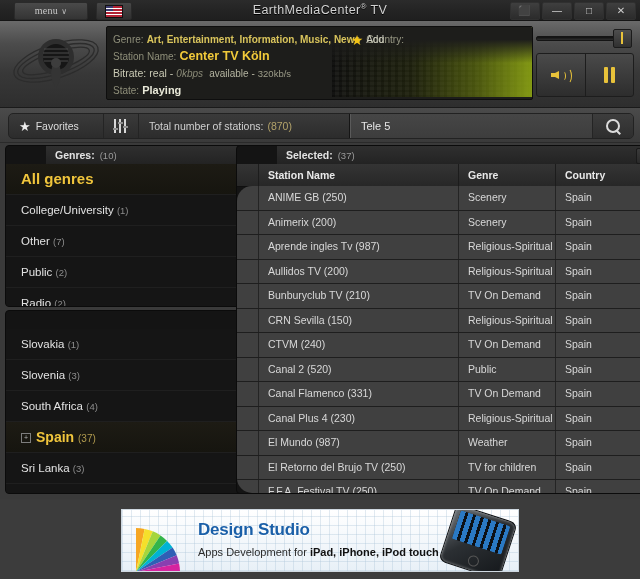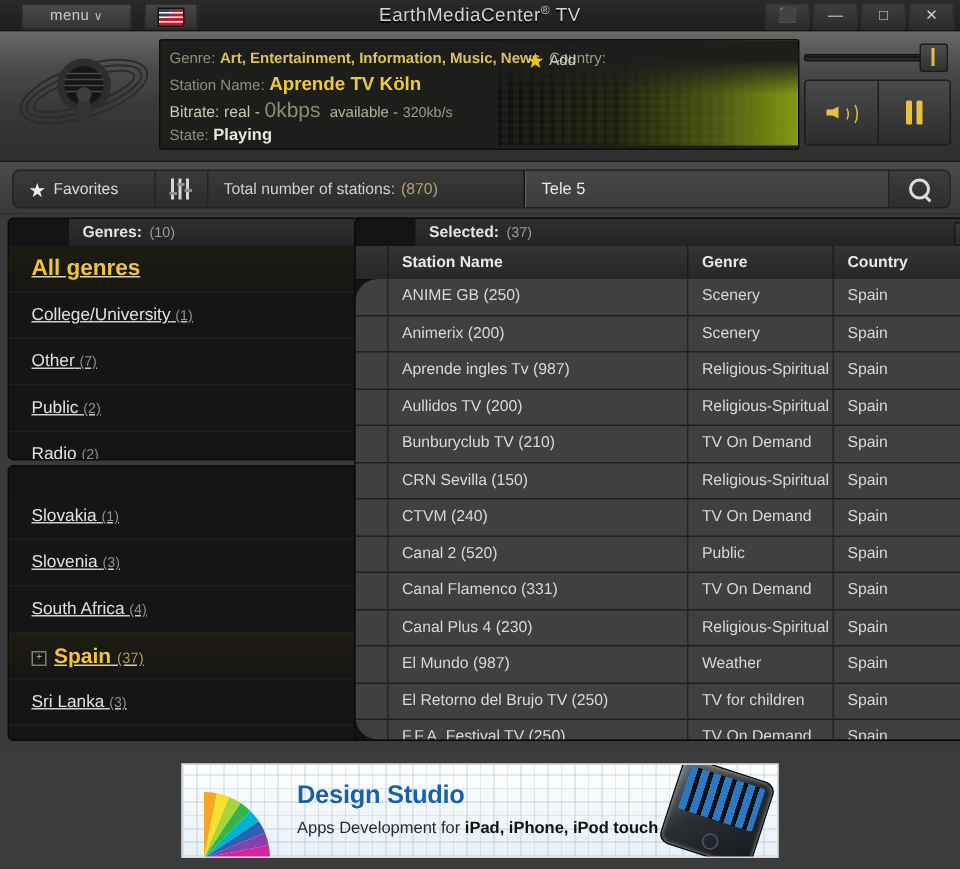--- a/index.html
+++ b/index.html
@@ -16,20 +16,21 @@
     position:relative;height:20px;width:640px;
     background:linear-gradient(180deg,#2b2b2b 0%,#242424 50%,#1f1f1f 100%);
     border-bottom:1px solid #151515;
   }
   .menu-btn{
     position:absolute;left:14px;top:2px;width:72px;height:16px;
     background:linear-gradient(180deg,#4a4a4a,#343434);
     border:1px solid #2a2a2a;border-radius:2px;
     color:#c9c9c9;font-size:10px;line-height:16px;text-align:center;
     letter-spacing:.3px;
+    font-family:Liberation Serif, serif;
   }
   .menu-btn .caret{font-size:8px;margin-left:3px;color:#b9b9b9;}
   .flag-btn{
     position:absolute;left:96px;top:2px;width:34px;height:16px;
     background:linear-gradient(180deg,#474747,#303030);
     border:1px solid #2a2a2a;border-radius:2px;
     display:flex;align-items:center;justify-content:center;
   }
   .flag{width:16px;height:11px;background:#b22234;position:relative;overflow:hidden;border:1px solid #111;}
   .flag:before{content:"";position:absolute;left:0;top:0;width:7px;height:6px;background:#3c3b6e;}
@@ -73,21 +74,21 @@
     content:"";position:absolute;left:0;right:0;top:0;height:36px;
     background:linear-gradient(180deg,#1d1d1b 35%,rgba(29,29,27,0) 100%);
   }
   .infolines{position:absolute;left:6px;top:4px;right:4px;z-index:3;}
   .iline{height:17px;line-height:17px;white-space:nowrap;}
   .lbl{color:#8f8f7a;font-size:10px;}
   .gval{color:#d9c45c;font-size:10px;font-weight:bold;}
   .cval{color:#9a9a86;font-size:10px;}
   .sname{color:#f0c93a;font-size:12.5px;font-weight:bold;}
   .brate{color:#c9c9b4;font-size:10.5px;}
-  .bdim{color:#8b8b78;font-size:14px;}
+  .bdim{color:#8b8b78;font-size:10px;font-style:italic;}
   .bavail{color:#b4b4a0;font-size:10px;margin-top:16px;}
   .bkbps{color:#9e9e8a;font-size:9.5px;}
   .state{color:#e8e8d8;font-size:11px;font-weight:bold;}
   .addfav{position:absolute;right:148px;top:5px;z-index:4;color:#cfcfc0;font-size:10px;}
   .addfav .star{color:#f2c317;font-size:14px;margin-right:3px;vertical-align:-2px;}
 
   .volwrap{position:absolute;right:8px;top:8px;width:96px;height:70px;}
   .volslider{position:relative;width:96px;height:16px;}
   .voltrack{position:absolute;left:0;top:7px;width:78px;height:3px;
     background:linear-gradient(180deg,#101010,#2e2e2e);border-radius:2px;border:1px solid #141414;}
@@ -148,21 +149,21 @@
   .panel{position:absolute;background:#141414;border:1px solid #0b0b0b;border-radius:4px;overflow:hidden;padding-left:40px;}
   .panel-hd{height:18px;background:linear-gradient(180deg,#2f2f2f,#232323);
     border-bottom:1px solid #101010;display:flex;align-items:center;padding-left:9px;gap:5px;position:relative;}
   .panel-hd .t{color:#e3e3e3;font-size:10.5px;font-weight:bold;}
   .panel-hd .n{color:#9a9a9a;font-size:9.5px;}
   .refresh{position:absolute;right:7px;top:3px;width:12px;height:12px;}
   .refresh svg{display:block;}
 
   .genres{left:5px;top:2px;width:227px;height:160px;}
   .countries{left:5px;top:167px;width:227px;height:182px;}
-  .listarea{position:absolute;left:0;right:0;top:18px;bottom:0;background:#151515;text-decoration:underline;}
+  .listarea{position:absolute;left:0;right:0;top:18px;bottom:0;background:#151515;}
   .row{height:30px;line-height:30px;padding-left:15px;border-bottom:1px solid #1f1f1f;
     color:#e2e2e2;font-size:11.5px;white-space:nowrap;overflow:hidden;}
   .row .c{color:#8d8d8d;font-size:9.5px;}
   .row.sel{color:#f0c53c;font-size:15px;font-weight:bold;
     background:linear-gradient(180deg,#1d1b14,#16150f);}
   .row.sel .c{color:#b09a4e;font-size:10px;font-weight:normal;}
   .row.sel.small{font-size:14px;}
   .plus{display:inline-block;width:8px;height:8px;border:1px solid #7d7d7d;
     color:#b4b4b4;font-size:7px;line-height:7px;text-align:center;margin-right:5px;
     vertical-align:2px;font-weight:normal;}
@@ -288,21 +289,21 @@
       </div>
       <div class="infolines">
         <div class="iline">
           <span class="lbl">Genre:</span>
           <span class="gval">Art, Entertainment, Information, Music, News</span>
           &nbsp;<span class="cval">Country:</span>
           <span class="cval"></span>
         </div>
         <div class="iline">
           <span class="lbl">Station Name:</span>
-          <span class="sname">Aprende TV Köln</span>
+          <span class="sname">Center TV Köln</span>
         </div>
         <div class="iline">
           <span class="brate">Bitrate:</span>
           <span class="brate">real -</span>
           <span class="bdim">0kbps</span>
           &nbsp;<span class="bavail">available -</span>
           <span class="bkbps">320kb/s</span>
         </div>
         <div class="iline">
           <span class="lbl">State:</span>

